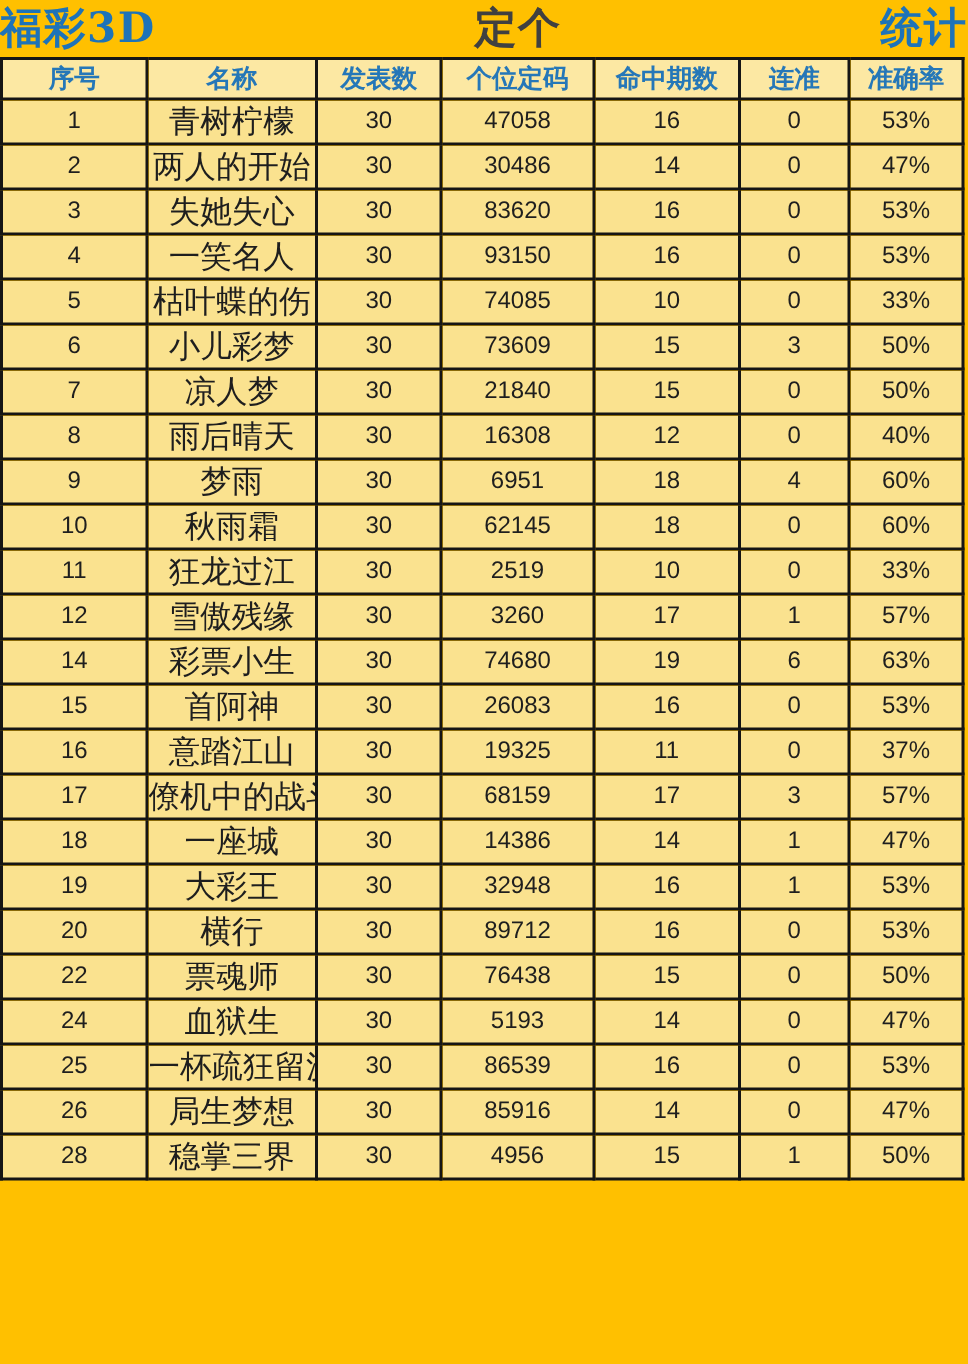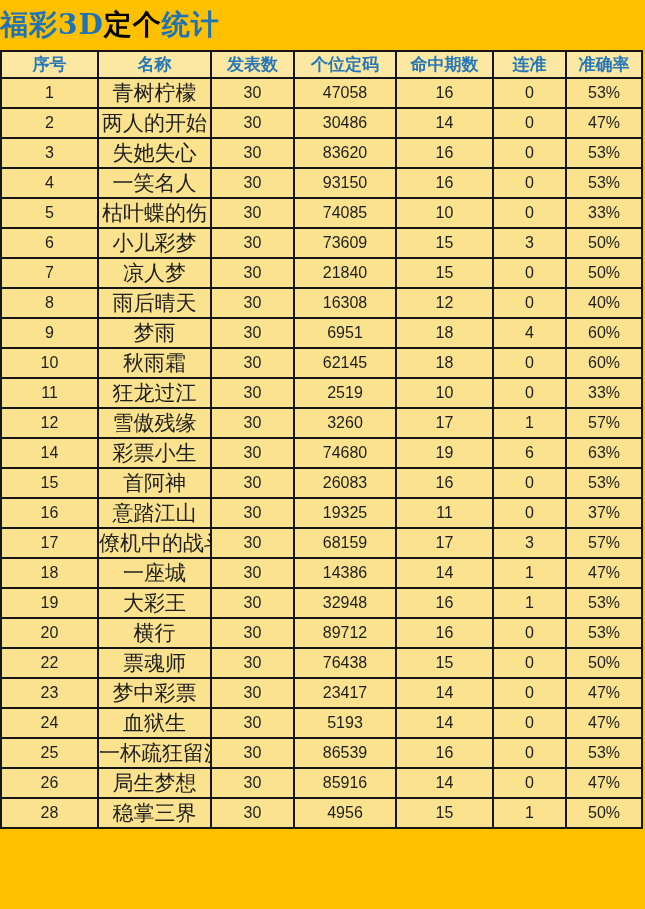--- a/index.html
+++ b/index.html
@@ -3,28 +3,28 @@
 <meta charset="utf-8">
 <style>
   html,body { margin:0; padding:0; }
   body {
     width:645px; height:909px; overflow:hidden;
     background:#FFC000;
     font-family:"Liberation Sans", sans-serif;
   }
   .canvas { width:645px; height:909px; position:relative; }
   .title-bar {
-    height:50px; width:645px;
-    display:flex; align-items:center; justify-content:flex-start;
+    height:38px; width:645px;
+    display:flex; align-items:center; justify-content:space-between;
     font-family:"DejaVu Serif", serif;
     font-weight:bold; font-size:28px; letter-spacing:1px;
     background:#FFC000;
   }
   .t-blue { color:#1E73B8; }
-  .t-red  { color:#000000; }
+  .t-red  { color:#404040; }
   table.stats {
     border-collapse:collapse; table-layout:fixed;
     width:641px; margin:0;
   }
   table.stats th, table.stats td {
     border:2px solid #151515;
     text-align:center; vertical-align:middle;
     padding:0; overflow:hidden; white-space:nowrap;
   }
   table.stats th {
@@ -250,29 +250,20 @@
         <tr>
           <td>22</td>
           <td>票魂师</td>
           <td>30</td>
           <td>76438</td>
           <td>15</td>
           <td>0</td>
           <td>50%</td>
         </tr>
         <tr>
-          <td>23</td>
-          <td>梦中彩票</td>
-          <td>30</td>
-          <td>23417</td>
-          <td>14</td>
-          <td>0</td>
-          <td>47%</td>
-        </tr>
-        <tr>
           <td>24</td>
           <td>血狱生</td>
           <td>30</td>
           <td>5193</td>
           <td>14</td>
           <td>0</td>
           <td>47%</td>
         </tr>
         <tr>
           <td>25</td>

